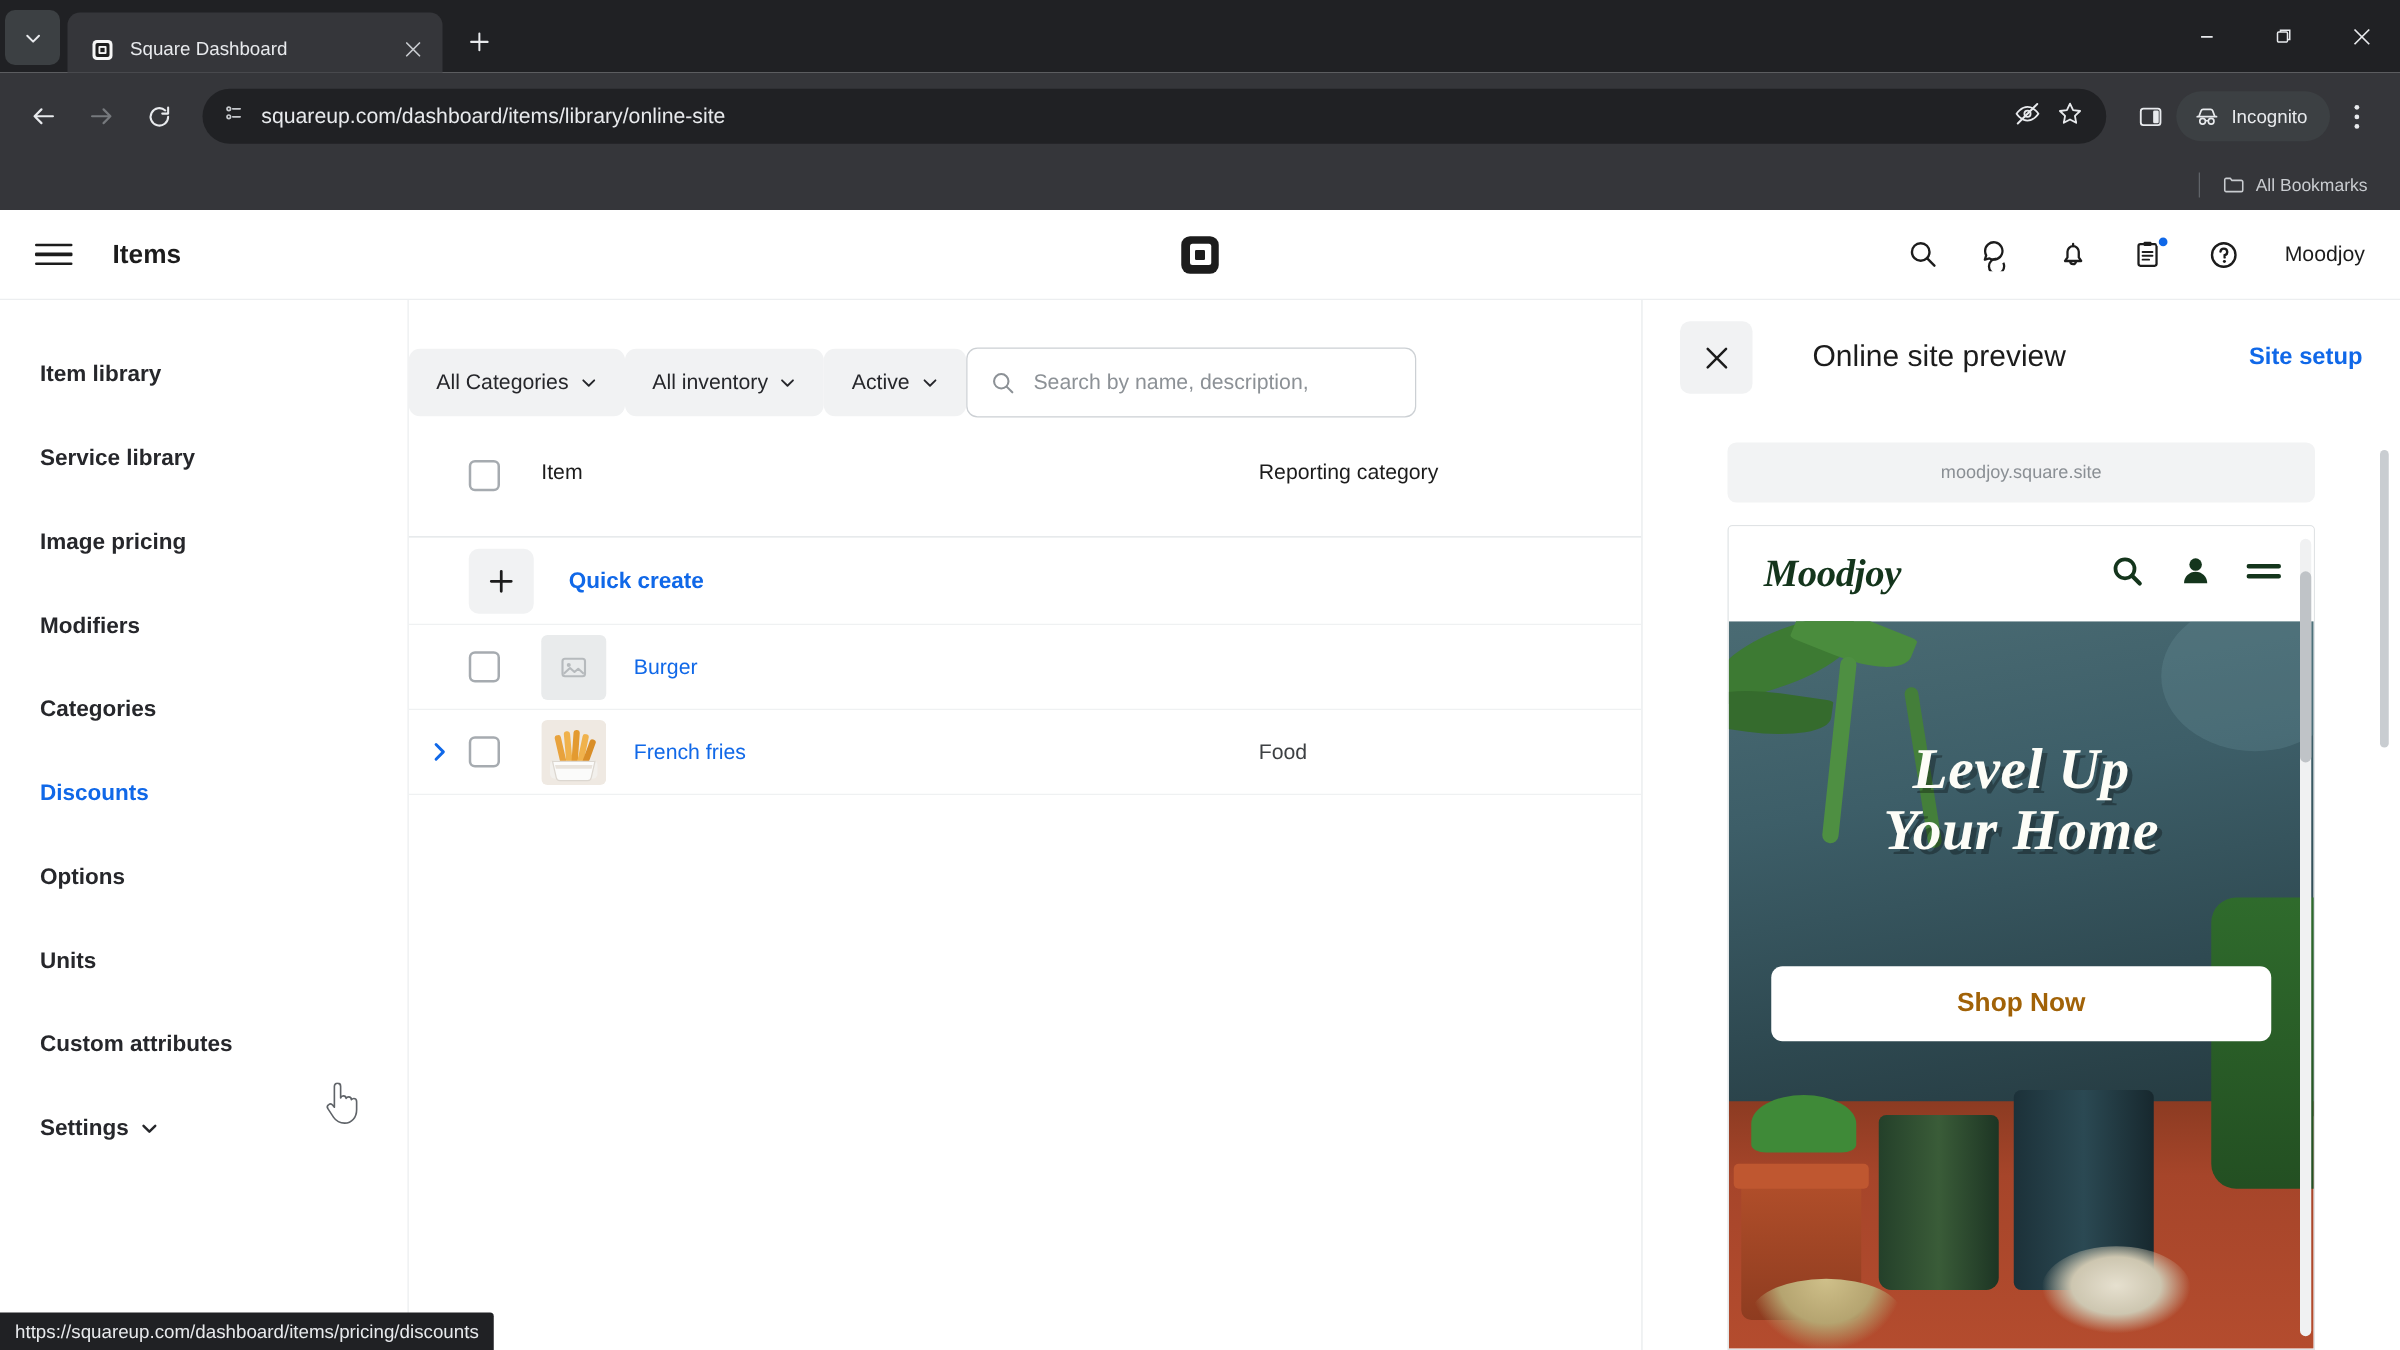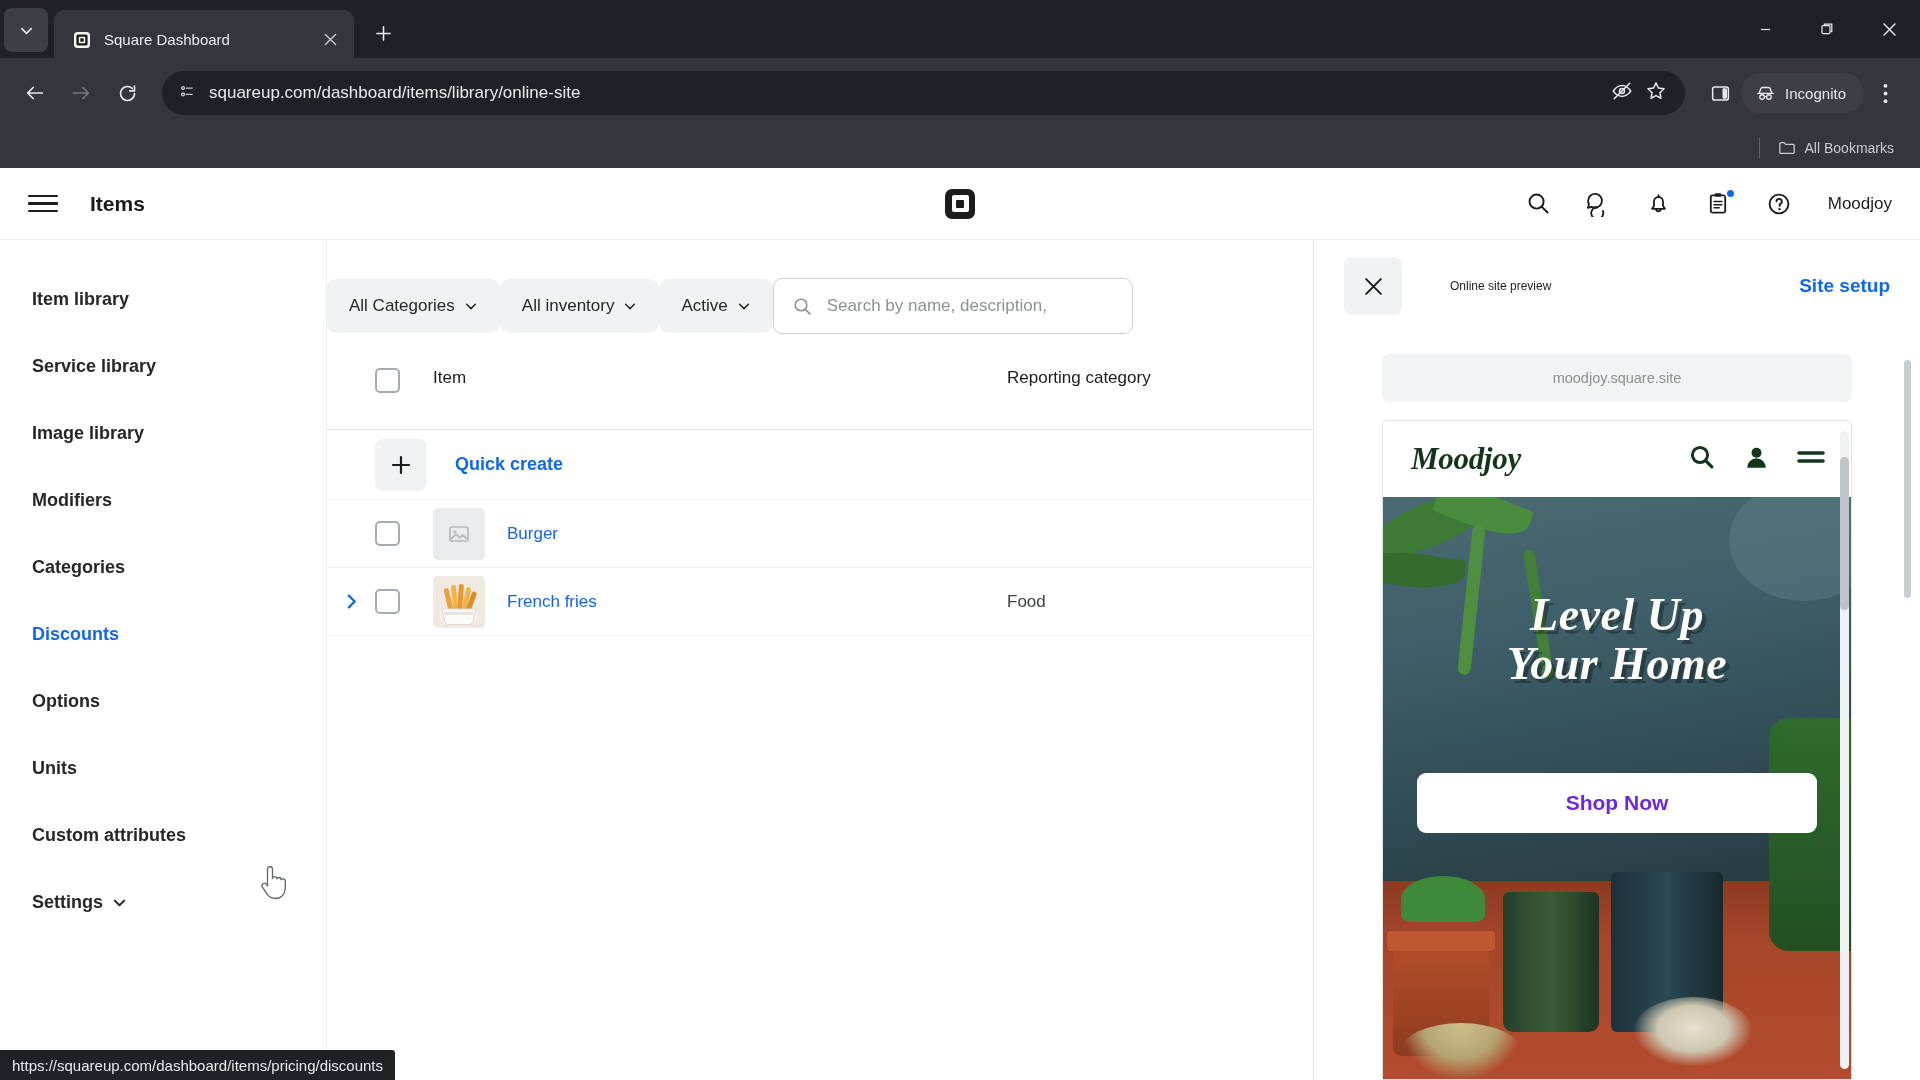--- a/index.html
+++ b/index.html
@@ -147,21 +147,21 @@
   
   .preview {
     width: 607px; flex: 0 0 607px; background: #fff; border-left: 1px solid #e4e7e9;
     display: flex; flex-direction: column; min-height: 0;
   }
   .pv-head { height: 92px; display: flex; align-items: center; padding: 0 30px; flex: 0 0 92px; position: relative; }
   .pv-close {
     width: 58px; height: 58px; background: #f1f2f3; border-radius: 8px;
     display: flex; align-items: center; justify-content: center; cursor: pointer; flex: 0 0 58px;
   }
-  .pv-title { font-size: 12px; color: #1c1c1c; margin-left: 48px; }
+  .pv-title { font-size: 24px; color: #1c1c1c; margin-left: 48px; }
   .pv-setup { font-size: 19px; color: #1068e8; font-weight: 600; margin-left: auto; cursor: pointer; }
   .pv-body { flex: 1 1 auto; padding: 0 0 0 0; display: flex; justify-content: center; min-height: 0; position: relative; }
   .phone-wrap { width: 470px; position: relative; display: flex; flex-direction: column; }
   .pv-urlbar {
     height: 48px; background: #f2f3f4; border-radius: 7px; margin: 22px 0 18px 0;
     display: flex; align-items: center; justify-content: center;
   }
   .pv-urltext { font-size: 14.5px; color: #8a8f94; }
   .pv-frame {
     flex: 1 1 auto; border: 1px solid #e0e3e5; border-radius: 4px 4px 0 0; overflow: hidden;
@@ -190,21 +190,21 @@
   .hero-title {
     position: absolute; left: 0; right: 0; top: 16%; text-align: center;
     font-family: "Liberation Serif", serif; font-style: italic; font-weight: 700;
     font-size: 46px; line-height: 1.07; color: #fdfdf7;
     text-shadow: 4px 4px 0 rgba(0,0,0,0.30); letter-spacing: 0.5px;
   }
   .hero-btn {
     position: absolute; left: 34px; right: 34px; top: 47.5%;
     height: 60px; background: #fff; border-radius: 9px;
     display: flex; align-items: center; justify-content: center;
-    font-size: 21px; font-weight: 700; color: #6d28d9; cursor: pointer;
+    font-size: 21px; font-weight: 700; color: #a16207; cursor: pointer;
   }
   .pv-scroll {
     position: absolute; right: 2px; top: 10px; bottom: 10px; width: 9px;
   }
   .pv-scroll-track { position:absolute; inset:0; background: #f0f1f2; border-radius: 5px; }
   .pv-scroll-thumb { position: absolute; top: 4%; height: 24%; left: 0; right: 0; background: #bfc3c7; border-radius: 5px; }
   .pv-outer-scroll { position: absolute; right: 9px; top: 28px; bottom: 0; width: 7px; }
   .pv-outer-thumb { position: absolute; top: 0; height: 33%; left:0; right:0; background: #c9cdd1; border-radius: 4px; }
 
   
@@ -408,21 +408,21 @@
     <div class="body-area">
 
       <div class="sidebar">
         <div class="side-item">
             <span>Item library</span>
           </div>
         <div class="side-item">
             <span>Service library</span>
           </div>
         <div class="side-item">
-            <span>Image library</span>
+            <span>Image pricing</span>
           </div>
         <div class="side-item">
             <span>Modifiers</span>
           </div>
         <div class="side-item">
             <span>Categories</span>
           </div>
         <div class="side-item active">
             <span>Discounts</span>
           </div>

